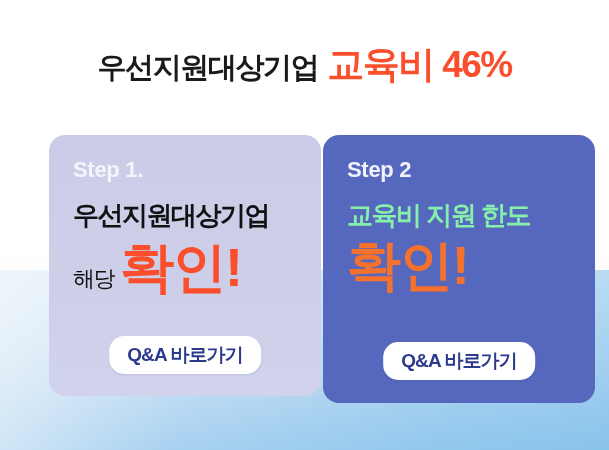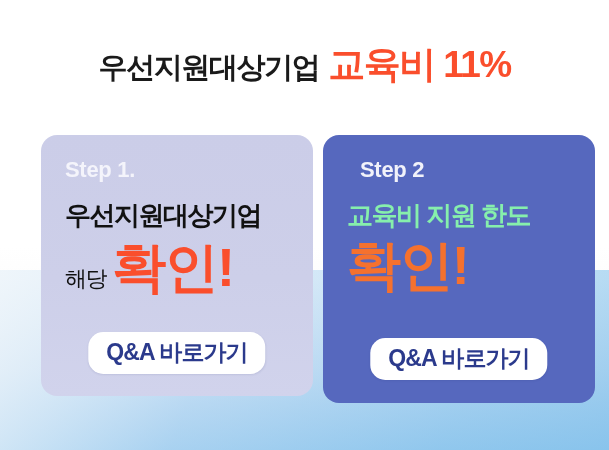--- a/index.html
+++ b/index.html
@@ -79,21 +79,21 @@
   }
 
   .card {
     position: absolute;
     box-sizing: border-box;
     border-radius: 16px;
     padding: 24px 24px 0 24px;
   }
 
   #card-1 {
-    left: 8px;
+    left: 16px;
     top: 0;
     width: 272px;
     height: 261px;
     background: linear-gradient(180deg, #CBCDE8 0%, #CDCFE9 55%, #D1D3EC 100%);
   }
 
   #card-2 {
     left: 290px;
     top: 0;
     width: 272px;
@@ -103,21 +103,21 @@
 
   .step-label {
     font-size: 22px;
     font-weight: 700;
     color: #ffffff;
     letter-spacing: -0.3px;
     line-height: 1;
     margin: 0 0 20px 0;
   }
   #card-1 .step-label { color: #F4F4FB; }
-  #card-2 .step-label { color: #F1F2FA; margin-left: 13px; }
+  #card-2 .step-label { color: #F1F2FA; }
 
   .title-line {
     font-size: 26px;
     font-weight: 700;
     letter-spacing: -1.5px;
     line-height: 1.12;
     margin: 0;
     white-space: nowrap;
   }
   #card-1 .title-line { color: #111111; }
@@ -148,40 +148,40 @@
   .qa-button {
     position: absolute;
     bottom: 22px;
     left: 50%;
     transform: translateX(-50%);
     background: #FFFFFF;
     border: none;
     border-radius: 15px;
     padding: 9px 18px 10px 18px;
     font-family: inherit;
-    font-size: 23px;
+    font-size: 19px;
     font-weight: 700;
     letter-spacing: -0.9px;
     color: #2B3A8C;
     white-space: nowrap;
     cursor: pointer;
     line-height: 1;
     box-shadow: 0 1px 2px rgba(40,50,110,0.10);
   }
   #card-2 .qa-button { bottom: 23px; }
 </style>
 </head>
 <body>
 
 <div id="banner">
 
   <div id="bg-sheen"></div>
 
   <div id="headline">
-    <span class="hl-black">우선지원대상기업</span><span class="hl-accent">교육비 11%</span>
+    <span class="hl-black">우선지원대상기업</span><span class="hl-accent">교육비 46%</span>
   </div>
 
   <div id="cards">
 
     <div class="card" id="card-1">
       <p class="step-label">Step 1.</p>
       <p class="title-line">우선지원대상기업</p>
       <p class="confirm-line">
         <span class="confirm-pre">해당</span><span class="confirm-big">확인!</span>
       </p>

